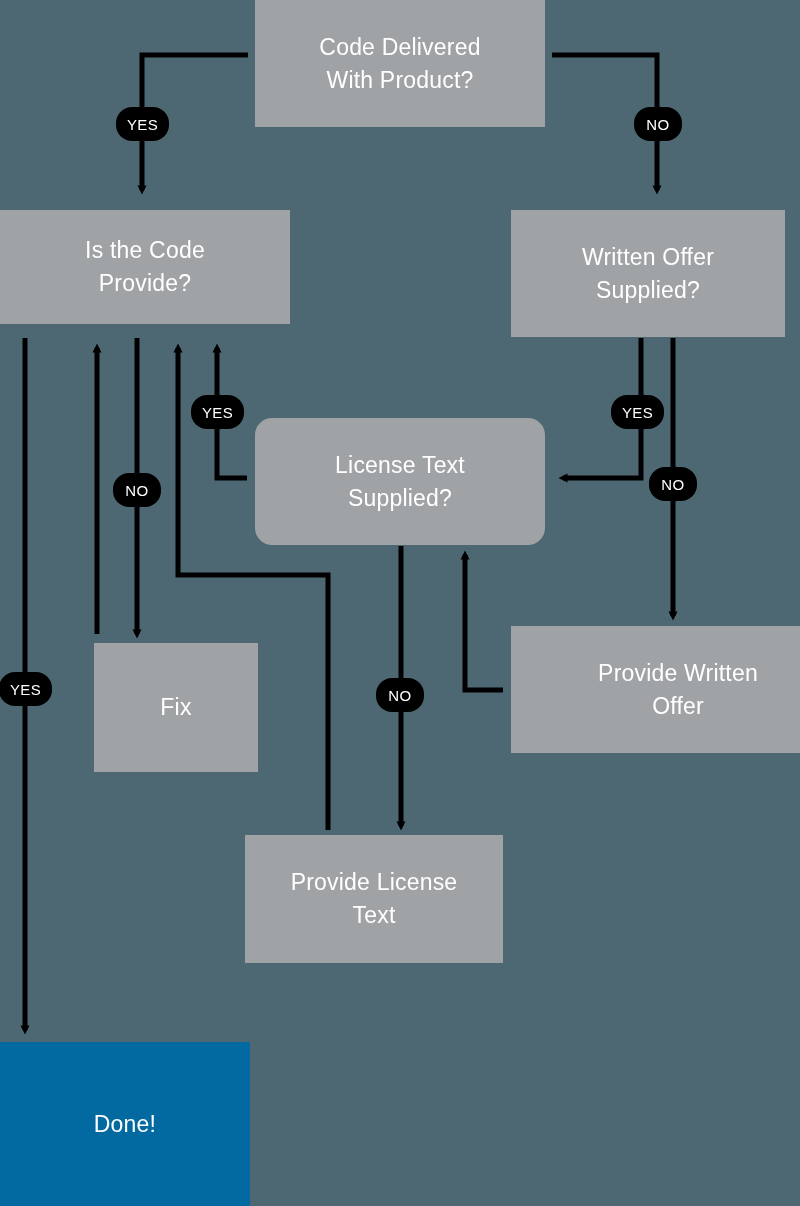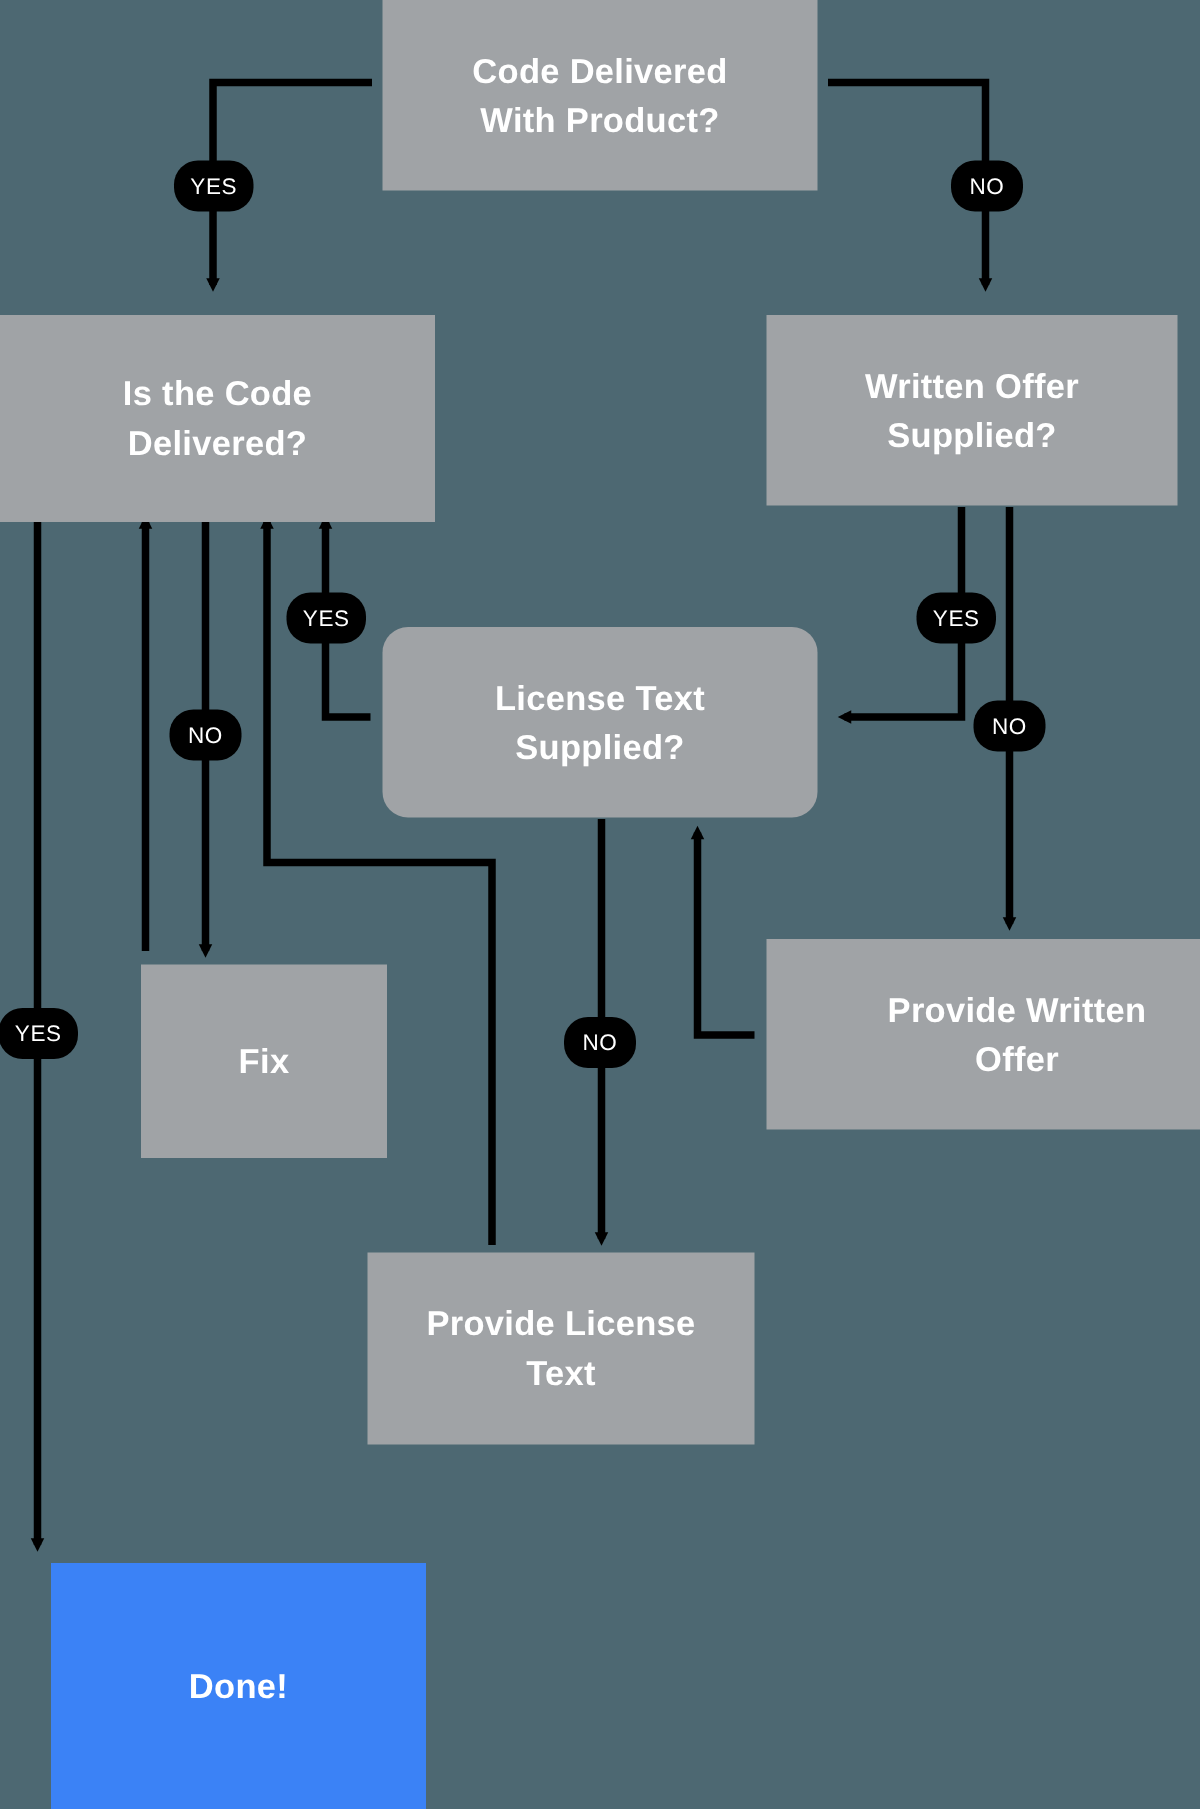--- a/index.html
+++ b/index.html
@@ -29,29 +29,28 @@
   }
   .node {
     position: absolute;
     background: #a0a3a6;
     color: #ffffff;
     display: flex;
     align-items: center;
     justify-content: center;
     text-align: center;
     font-size: 23px;
-    font-weight: 700;
+    font-weight: 400;
     line-height: 1.42;
     letter-spacing: 0.2px;
     box-sizing: border-box;
     padding: 4px 18px;
   }
   .node.terminal {
-    background: #3b82f6;
-    margin-left: 34px;
+    background: #0369a1;
   }
   .edge-label {
     position: absolute;
     background: #000000;
     color: #ffffff;
     font-size: 15px;
     line-height: 1;
     letter-spacing: 0.4px;
     display: flex;
     align-items: center;
@@ -120,24 +119,24 @@
     </g>
   </svg>
 
   <div class="node" style="left:255px; top:0px; width:290px; height:127px;">
     <span>
       <span>Code Delivered</span><br>
       <span>With Product?</span>
     </span>
   </div>
 
-  <div class="node" style="left:0px; top:210px; width:290px; height:138px;">
+  <div class="node" style="left:0px; top:210px; width:290px; height:114px;">
     <span>
       <span>Is the Code</span><br>
-      <span>Delivered?</span>
+      <span>Provide?</span>
     </span>
   </div>
 
   <div class="node" style="left:511px; top:210px; width:274px; height:127px;">
     <span>
       <span>Written Offer</span><br>
       <span>Supplied?</span>
     </span>
   </div>
 

